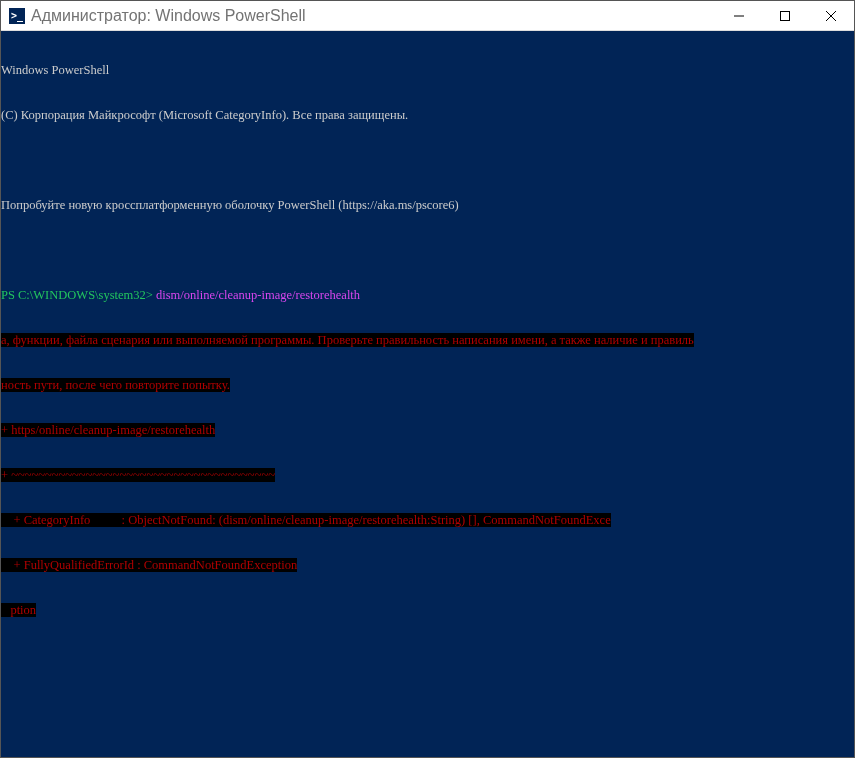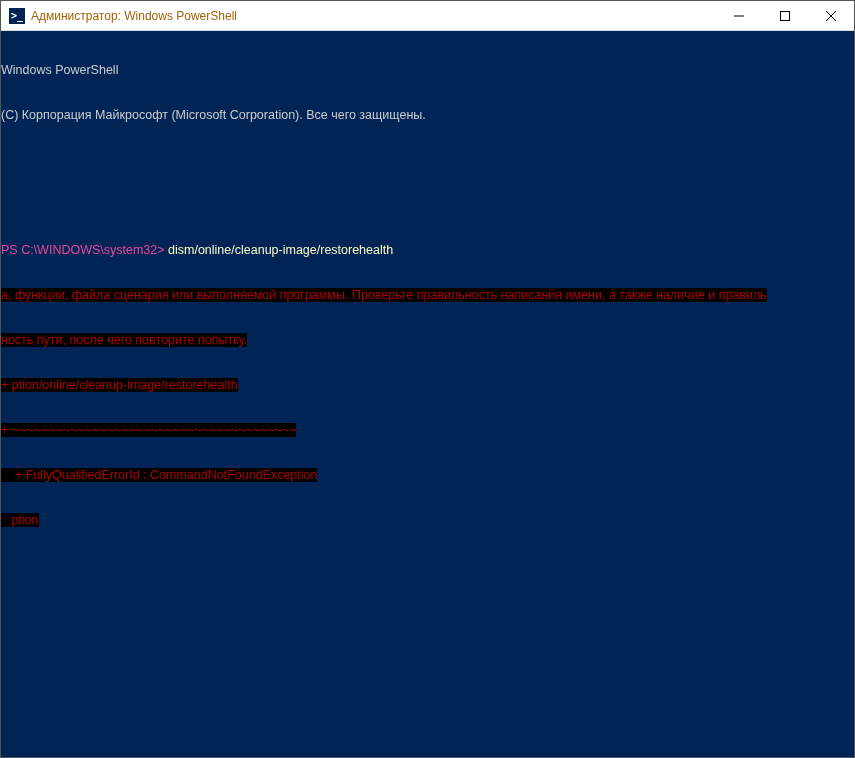--- a/index.html
+++ b/index.html
@@ -36,56 +36,56 @@
       display: flex;
       align-items: center;
       justify-content: center;
       color: #fff;
       font-size: 10px;
       font-weight: bold;
       font-family: Consolas, monospace;
     }
     .titlebar-title {
       flex: 1;
-      font-size: 12px;
-      color: #a16207;
+      font-size: 16px;
+      color: #737373;
     }
     .titlebar-controls {
       display: flex;
     }
     .titlebar-btn {
       width: 46px;
       height: 30px;
       display: flex;
       align-items: center;
       justify-content: center;
       font-size: 10px;
       color: #000;
       cursor: pointer;
     }
     .terminal {
       flex: 1;
       background: #012456;
       color: #ccc;
-      font-family: Liberation Sans, sans-serif;
+      font-family: Liberation Serif, serif;
       font-size: 12.5px;
       line-height: 15px;
       padding: 2px 0 0 0;
       overflow: hidden;
       white-space: pre-wrap;
       word-break: break-all;
     }
     .line {
       padding: 0;
     }
     .prompt {
-      color: #ec4899;
+      color: #22c55e;
     }
     .cmd {
-      color: #fef9c3;
+      color: #d946ef;
     }
     .err {
       background: #000000;
       color: #b00000;
       display: inline;
     }
     svg {
       display: block;
     }
   </style>
@@ -111,26 +111,28 @@
         <svg width="10" height="10" viewBox="0 0 10 10">
             <line x1="0" y1="0" x2="10" y2="10" stroke="#000" stroke-width="1"></line>
             <line x1="10" y1="0" x2="0" y2="10" stroke="#000" stroke-width="1"></line>
           </svg>
       </div>
     </div>
   </div>
 
   <div class="terminal">
     <div class="line">Windows PowerShell</div>
-    <div class="line">(C) Корпорация Майкрософт (Microsoft Corporation). Все чего защищены.</div>
+    <div class="line">(C) Корпорация Майкрософт (Microsoft CategoryInfo). Все права защищены.</div>
     <div class="line">&nbsp;</div>
+    <div class="line">Попробуйте новую кроссплатформенную оболочку PowerShell (https://aka.ms/pscore6)</div>
     <div class="line">&nbsp;</div>
     <div class="line"><span class="prompt">PS C:\WINDOWS\system32&gt; </span><span class="cmd">dism/online/cleanup-image/restorehealth</span></div>
     <div class="line"><span class="err">а, функции, файла сценария или выполняемой программы. Проверьте правильность написания имени, а также наличие и правиль</span></div>
     <div class="line"><span class="err">ность пути, после чего повторите попытку.</span></div>
-    <div class="line"><span class="err">+ ption/online/cleanup-image/restorehealth</span></div>
+    <div class="line"><span class="err">+ https/online/cleanup-image/restorehealth</span></div>
     <div class="line"><span class="err">+ ~~~~~~~~~~~~~~~~~~~~~~~~~~~~~~~~~~~~~~~</span></div>
+    <div class="line"><span class="err">    + CategoryInfo          : ObjectNotFound: (dism/online/cleanup-image/restorehealth:String) [], CommandNotFoundExce</span></div>
     <div class="line"><span class="err">    + FullyQualifiedErrorId : CommandNotFoundException</span></div>
     <div class="line"><span class="err">   ption</span></div>
     
     
   </div>
 </div>
 
 </body></html>

